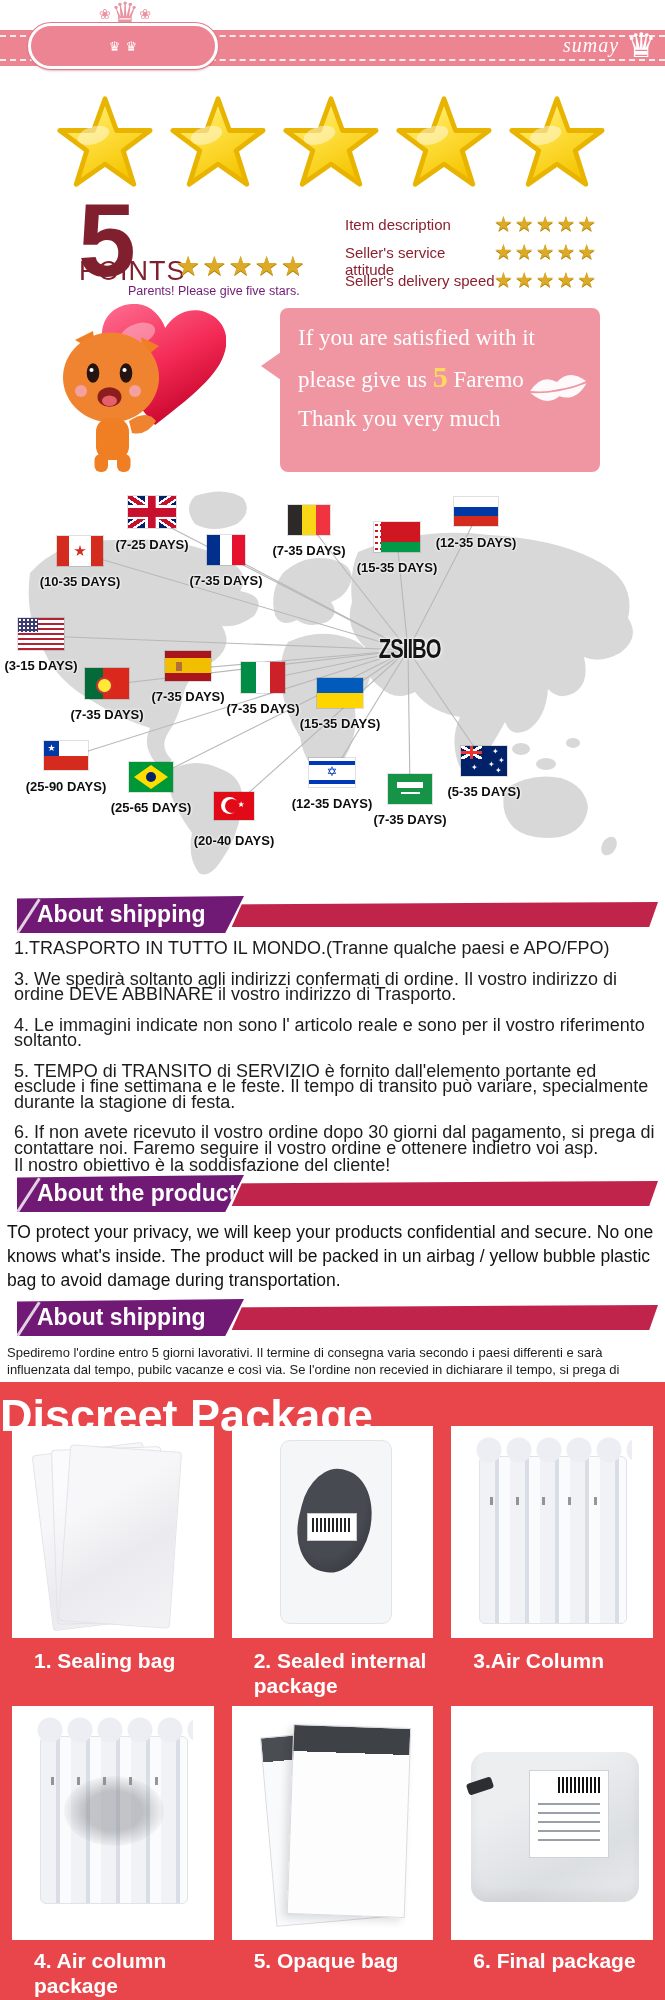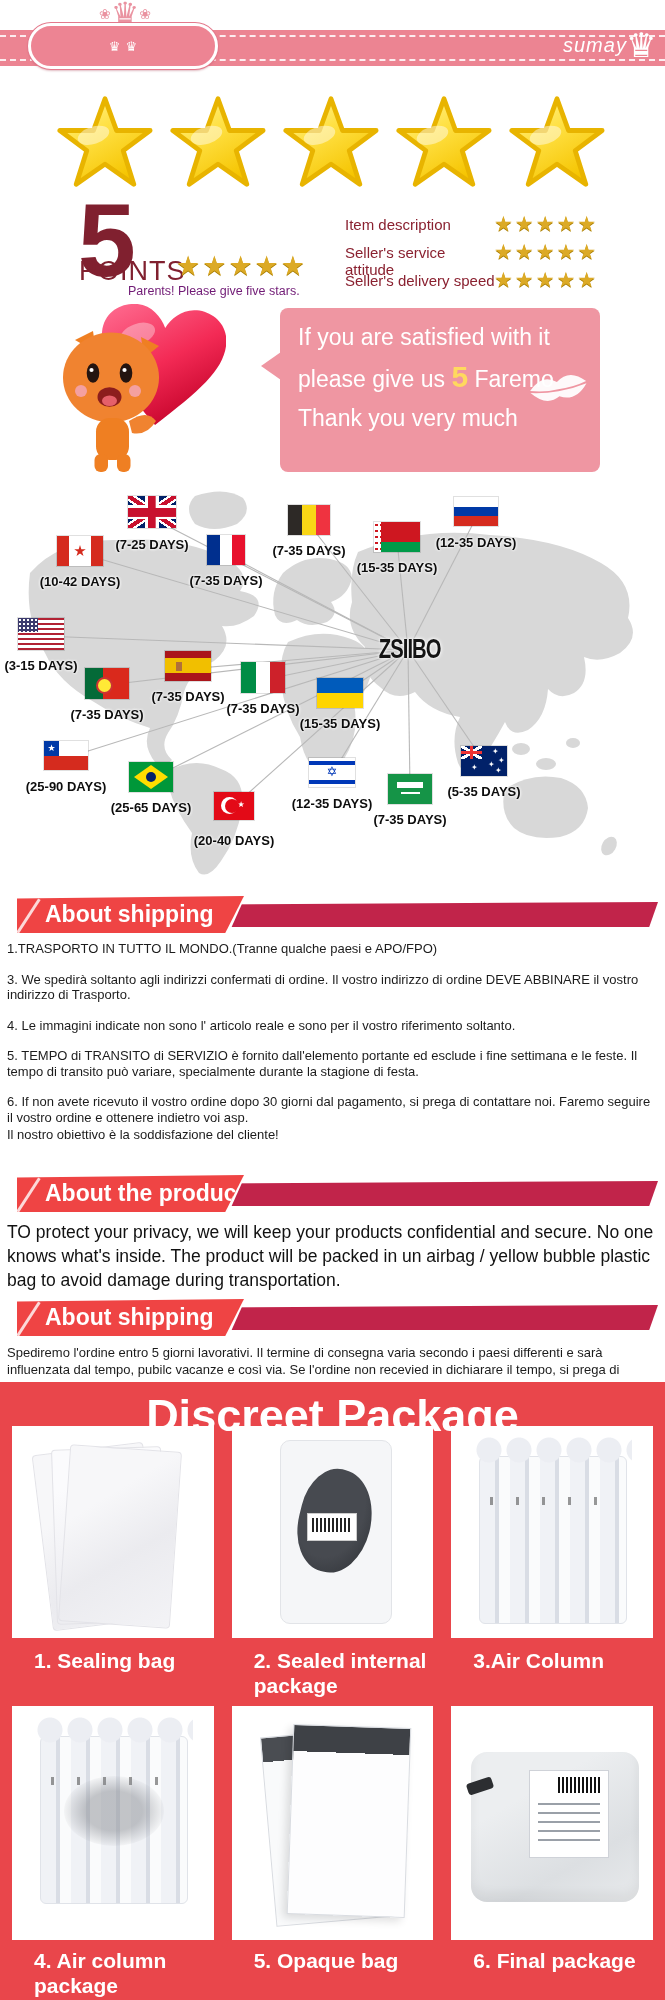--- a/index.html
+++ b/index.html
@@ -10,21 +10,21 @@
   #banner { position:absolute; top:0; left:0; width:665px; height:90px; }
   .ribbon-strip { position:absolute; top:30px; left:0; width:665px; height:36px; background:#ec8492; }
   .ribbon-strip::before, .ribbon-strip::after { content:""; position:absolute; left:0; right:0; border-top:2px dashed rgba(255,255,255,.85); }
   .ribbon-strip::before { top:5px; } .ribbon-strip::after { bottom:5px; }
   .banner-badge { position:absolute; top:23px; left:28px; width:190px; height:46px; background:#ed8493;
         border:3px solid #fff; border-radius:24px; box-shadow:0 0 0 1px #e4798c, 0 2px 2px rgba(180,90,105,.4);
         display:flex; align-items:center; justify-content:center; gap:5px; color:#fff; font-size:19px; font-weight:bold; }
   .mini-crown { font-size:13px; font-weight:normal; }
   .tiara { position:absolute; top:-2px; left:70px; width:110px; text-align:center; color:#ea93a1; font-size:32px; line-height:32px; }
   .tiara small { font-size:14px; vertical-align:top; }
-  .brand-script { position:absolute; top:34px; left:563px; color:#fff; font-family:Liberation Sans, sans-serif;
+  .brand-script { position:absolute; top:34px; left:563px; color:#fff; font-family:Liberation Serif, serif;
         font-style:italic; font-size:20px; letter-spacing:1px; }
   .big-crown { position:absolute; top:28px; left:626px; color:#fff; font-size:34px; line-height:34px; }
 
   
   #big-stars { position:absolute; top:95px; left:0; width:665px; height:105px; display:flex; gap:17px; padding-left:57px; }
   .bstar { width:96px; height:96px; }
 
   
   #ratings { position:absolute; top:200px; left:0; width:665px; height:100px; color:#8a2130; }
   .big-five { position:absolute; left:78px; top:-12px; font-size:104px; font-weight:800; color:#80202f; line-height:1; }
@@ -32,21 +32,21 @@
   .points-stars { position:absolute; left:176px; top:50px; font-size:27px; letter-spacing:2px; color:#dcaa26; text-shadow:0 1px 0 #a67c00; }
   .points-caption { position:absolute; left:128px; top:84px; font-size:12.5px; color:#701a75; }
   .rate-row-label { position:absolute; left:345px; width:150px; font-size:15px; color:#8a2130; }
   .rate-row-stars { position:absolute; left:494px; font-size:21px; letter-spacing:2px; color:#dcaa26; text-shadow:0 1px 0 #a67c00; }
 
   
   #mascot-sec { position:absolute; top:300px; left:0; width:665px; height:178px; }
   .heart-svg { position:absolute; left:96px; top:4px; }
   .cat-svg { position:absolute; left:48px; top:28px; }
   .speech { position:absolute; left:280px; top:8px; width:320px; height:164px; background:#ef96a2; border-radius:8px;
-            color:#fff; font-size:23px; line-height:39px; padding:10px 14px 0 18px; }
+            color:#fff; font-size:23px; line-height:39px; padding:10px 14px 0 18px;font-family:Liberation Serif, serif; }
   .speech::before { content:""; position:absolute; left:-19px; top:44px; border:14px solid transparent; border-right:20px solid #ef96a2; border-left:0; }
   .speech .num5 { color:#ffd95e; font-size:30px; font-weight:bold; }
   .lips-svg { position:absolute; right:10px; top:58px; }
 
   
   #map { position:absolute; top:478px; left:0; width:665px; height:414px; }
   .world, .netlines { position:absolute; left:0; top:0; }
   .zsiibo { position:absolute; left:376px; top:158px; font-size:22px; font-weight:900; color:#141414;
             transform:scale(.92,1.25); letter-spacing:-1px; text-shadow:0 0 4px #fff, 0 0 2px #fff; }
   .flag-item { position:absolute; }
@@ -107,33 +107,33 @@
       linear-gradient(-33deg,transparent 43%,#fff 43% 57%,transparent 57%), #012169; }
   .f-australia::after { content:"✦"; position:absolute; left:31px; top:1px; font-size:8px; color:#fff;
       text-shadow:6px 9px 0 #fff,-4px 13px 0 #fff,3px 19px 0 #fff,-21px 16px 0 #fff; }
 
   
   .sec-head { position:absolute; left:0; width:665px; height:44px; }
   .sec-bar { position:absolute; left:30px; right:7px; top:9px; height:25px; background:#c1244a;
              clip-path:polygon(0 14%,100% 0,98.6% 100%,0 100%); }
   .sec-ribbon { position:absolute; left:14px; top:0; width:240px; height:43px; background:#fff;
              clip-path:polygon(0 7%,97% 0,89% 100%,0 100%); filter:drop-shadow(1px 2px 1px rgba(140,20,50,.45)); }
-  .sec-ribbon-in { position:absolute; inset:3px; background:#ef4444; clip-path:polygon(0 7%,97% 0,89% 100%,0 100%);
-             display:flex; align-items:center; padding-left:28px; color:#fff; font-size:23px; font-weight:600; }
+  .sec-ribbon-in { position:absolute; inset:3px; background:#701a75; clip-path:polygon(0 7%,97% 0,89% 100%,0 100%);
+             display:flex; align-items:center; padding-left:20px; color:#fff; font-size:23px; font-weight:600; }
   .sec-ribbon-in::before { content:""; position:absolute; left:10px; top:0; width:3px; height:40px;
              background:rgba(255,255,255,.8); transform:rotate(33deg); }
   .body-text { position:absolute; left:7px; width:652px; color:#1c1c1c; }
-  #text1 p { font-size:13px; line-height:15.5px; margin-bottom:15px; }
+  #text1 p { font-size:18px; line-height:15.5px; margin-bottom:15px;margin-left:7px; }
   #text1 p.tight { margin-bottom:2px; }
   #text-product { font-size:17.5px; line-height:24px; color:#111; }
   #text2 { font-size:13px; line-height:17px; }
 
   
   #discreet { position:absolute; top:1382px; left:0; width:665px; height:618px; background:#e9464b; }
-  .disc-title { position:absolute; top:8px; left:0; width:100%; text-align:center; color:#fff; font-size:45px; font-weight:bold; }
+  .disc-title { position:absolute; top:8px; left:0; width:100%; text-align:left; color:#fff; font-size:45px; font-weight:bold; }
   .pack-grid { position:absolute; left:0; width:665px; display:grid; grid-template-columns:repeat(3,1fr); gap:18px; padding:0 12px; }
   .grid-r1 { top:44px; } .grid-r1 .photo { height:212px; }
   .cap-r1 { top:266px; } 
   .grid-r2 { top:324px; } .grid-r2 .photo { height:234px; }
   .cap-r2 { top:566px; }
   .photo { background:#fff; position:relative; overflow:hidden; }
   .caption { color:#fff; font-size:21px; font-weight:bold; line-height:25px; padding-left:22px; }
   
   .ph-seal::before, .ph-seal::after, .ph-seal .a { content:""; position:absolute; width:110px; height:175px; top:22px;
       background:linear-gradient(145deg,#f7f7f9 30%,#ebebef 60%,#f3f3f6); border:1px solid #e3e3e8; border-radius:4px; }
@@ -308,21 +308,21 @@
         <line x1="408" y1="172" x2="234" y2="328"></line>
       <line x1="408" y1="172" x2="332" y2="296"></line>
         <line x1="408" y1="172" x2="410" y2="311"></line>
       <line x1="408" y1="172" x2="485" y2="285"></line>
     </g>
   </svg>
   <div class="zsiibo">ZSIIBO</div>
 
   <div class="flag-item" style="left:57px;top:58px;width:46px">
       <div class="flag f-canada"></div>
-      <div class="days">(10-42 DAYS)</div>
+      <div class="days">(10-35 DAYS)</div>
     </div>
   <div class="flag-item" style="left:128px;top:18px;width:48px">
       <div class="flag f-uk"></div>
       <div class="days" style="top:41px">(7-25 DAYS)</div>
     </div>
   <div class="flag-item" style="left:207px;top:57px;width:38px">
       <div class="flag f-france"></div>
       <div class="days">(7-35 DAYS)</div>
     </div>
   <div class="flag-item" style="left:288px;top:27px;width:42px">

